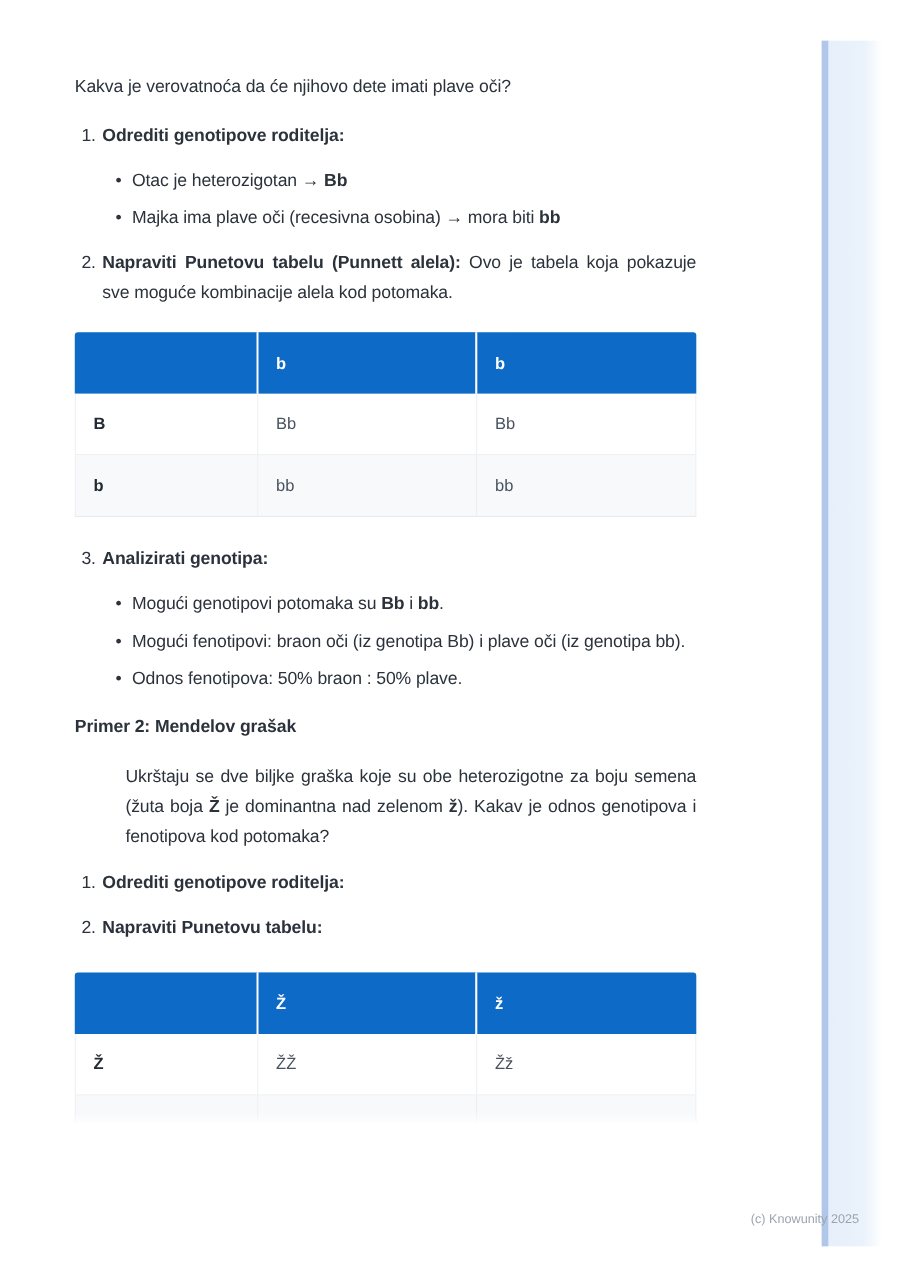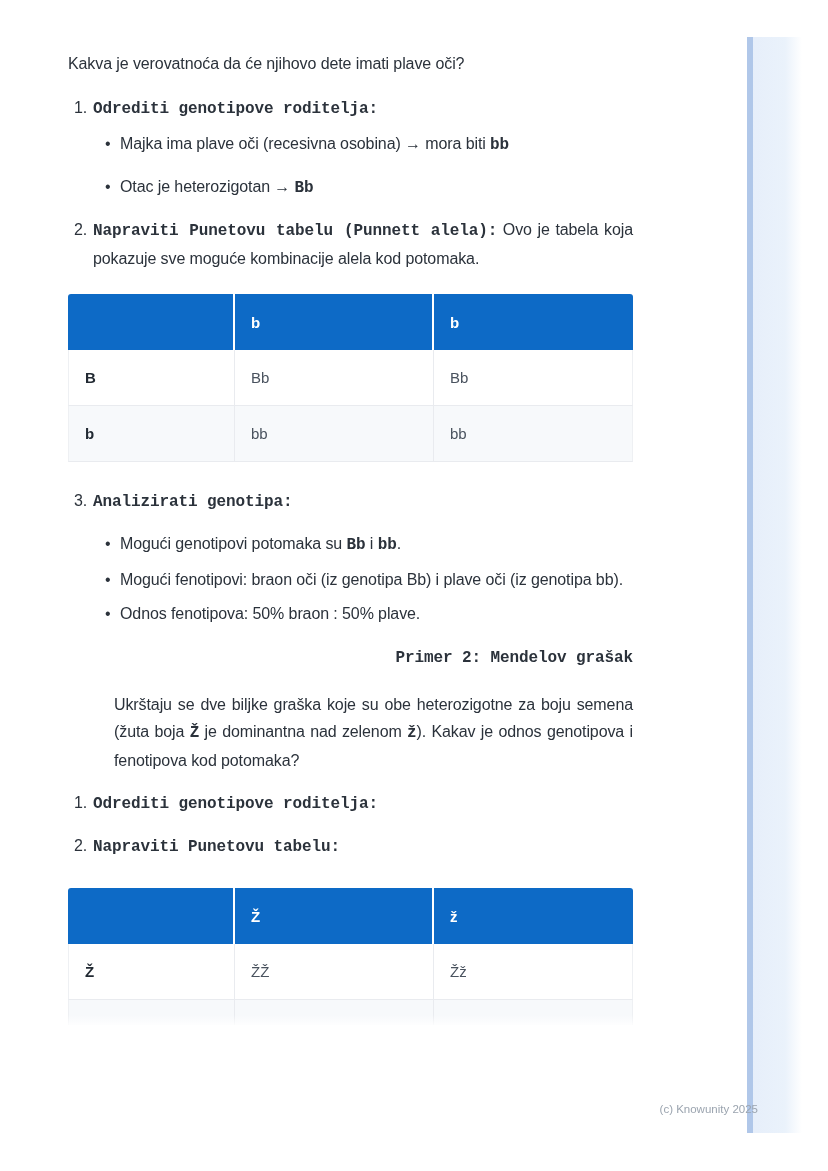--- a/index.html
+++ b/index.html
@@ -6,26 +6,26 @@
   html,body { margin:0; padding:0; }
   body {
     width:828px; height:1171px;
     background:#ffffff;
     overflow:hidden;
     position:relative;
     font-family:"Liberation Sans", sans-serif;
     color:#2b323b;
   }
   .content {
-    position:absolute; left:68px; top:0; width:565px;
+    position:absolute; left:68px; top:16px; width:565px;
     padding-top:50px;
   }
   .txt { font-size:16px; line-height:27px; color:#2b323b; margin:0; letter-spacing:-0.1px; }
   .just { text-align:justify; }
-  strong, .b { font-weight:bold;font-family:Liberation Mono, monospace; }
+  strong, .b { font-weight:bold; }
   .step { position:relative; padding-left:25px; }
   .step .num { position:absolute; left:6px; top:0; font-weight:normal; }
   .bullet { position:relative; padding-left:52px; }
   .bullet::before { content:"\2022"; position:absolute; left:37px; top:0; color:#2b323b; }
   .indent { padding-left:25px; }
 
   
   .ptable { border-collapse:separate; border-spacing:0; width:565px; table-layout:fixed; }
   .ptable td { font-size:15px; vertical-align:middle; padding:0 10px 0 16px; }
   .ptable thead td {
@@ -55,46 +55,46 @@
   .page-strip {
     position:absolute; left:747px; top:37px; width:55px; height:1096px;
     background:linear-gradient(to right, #e6eefa 0px, #eaf2fb 38px, rgba(255,255,255,0) 100%);
   }
   .page-strip-thumb {
     position:absolute; left:747px; top:37px; width:6px; height:1096px;
     background:#b0c7e9;
   }
 
   .footer {
-    position:absolute; top:1101px; right:70px;
+    position:absolute; top:1101px; right:47px;
     font-size:11.5px; line-height:16px; color:#9ba4af;
     z-index:5;
   }
 
   
   .mt14 { margin-top:14px; } .mt17 { margin-top:17px; }
   .mt7  { margin-top:7px; }  .mt22 { margin-top:22px; }
   .mt25 { margin-top:25px; } .mt9  { margin-top:9px; }
-  .mt16 { margin-top:16px;text-align:right; } .mt19 { margin-top:19px;margin-left:46px; }
+  .mt16 { margin-top:16px; } .mt19 { margin-top:19px;margin-left:46px; }
   .mt15 { margin-top:15px; } .mt26 { margin-top:27px; }
 </style>
 </head>
 <body>
 
 <div class="page-strip"></div>
 <div class="page-strip-thumb"></div>
 
 <div class="content">
 
   <p class="txt">Kakva je verovatnoća da će njihovo dete imati plave oči?</p>
 
   <p class="txt step mt17"><span class="num">1.</span><strong>Odrediti genotipove roditelja:</strong></p>
 
+  <p class="txt bullet mt14"><span>Otac je heterozigotan → </span><strong>Bb</strong></p>
   <p class="txt bullet mt7"><span>Majka ima plave oči (recesivna osobina) → mora biti </span><strong>bb</strong></p>
-  <p class="txt bullet mt14"><span>Otac je heterozigotan → </span><strong>Bb</strong></p>
 
   <p class="txt step just mt14"><span class="num">2.</span><strong>Napraviti Punetovu tabelu (Punnett alela):</strong><span> Ovo je tabela koja pokazuje sve moguće kombinacije alela kod potomaka.</span></p>
 
   <table class="ptable mt22">
     <colgroup>
         <col style="width:167px">
         <col style="width:199px">
         <col style="width:199px">
       </colgroup>
     <thead>

